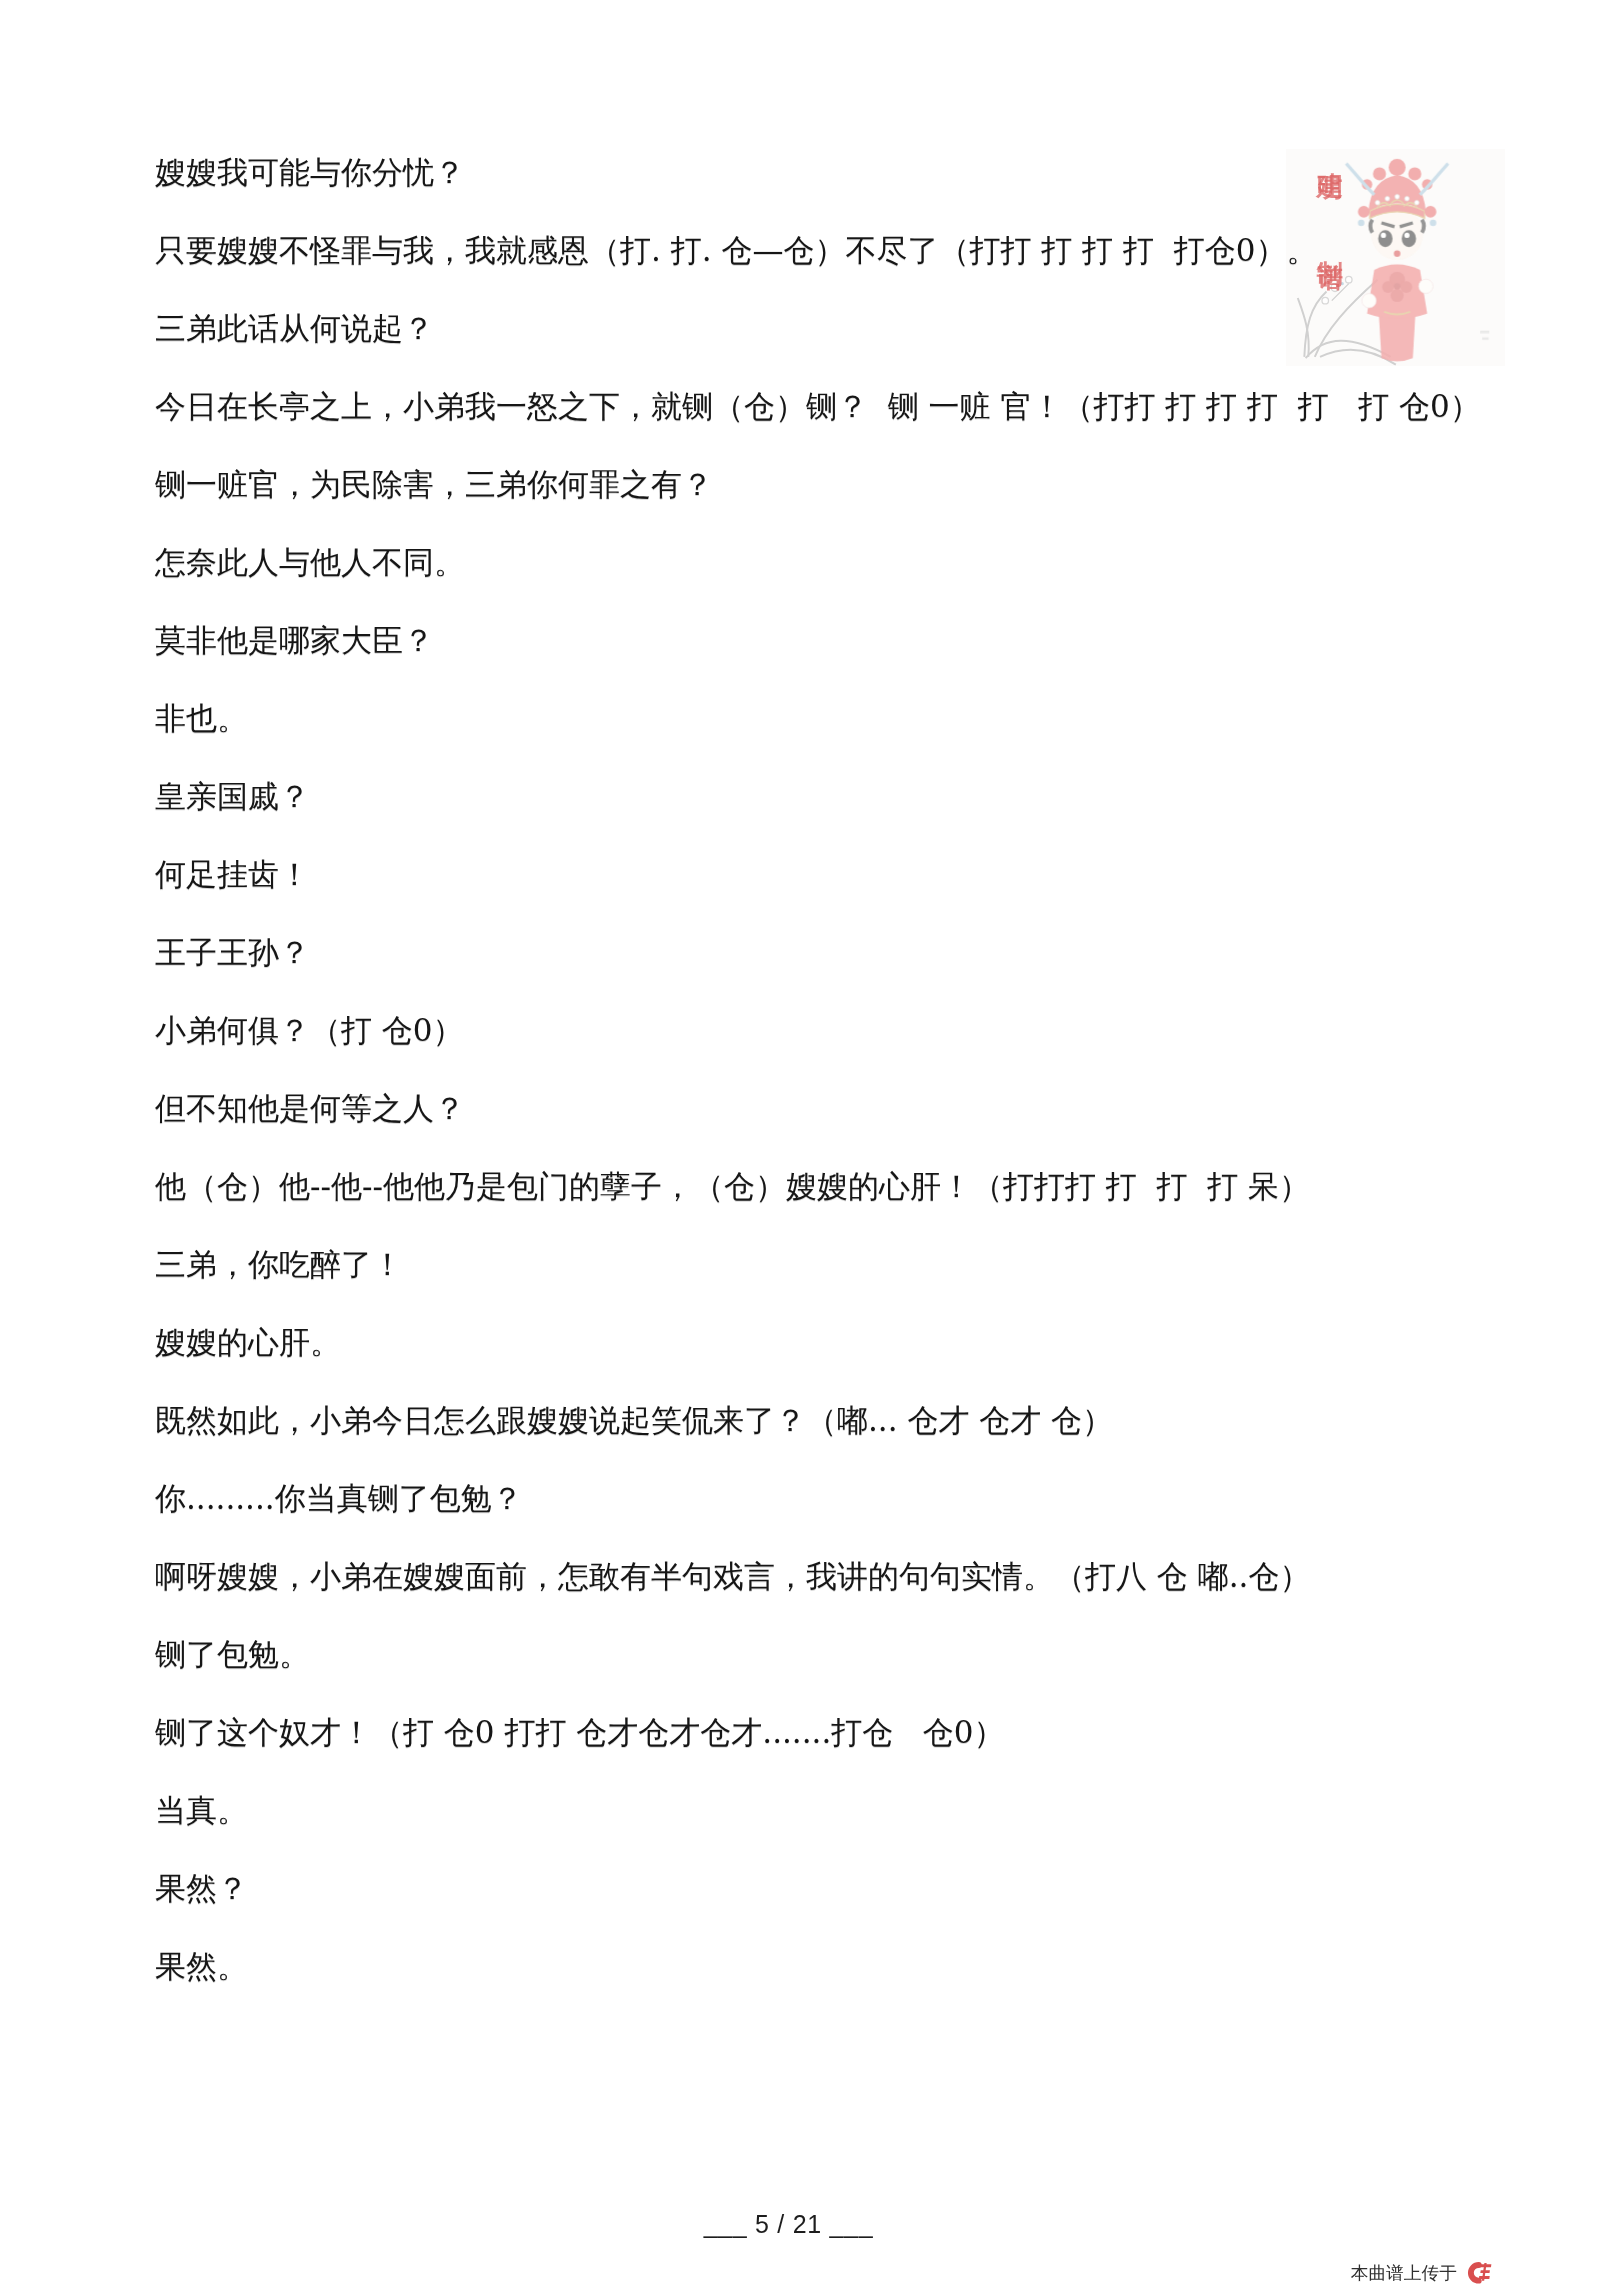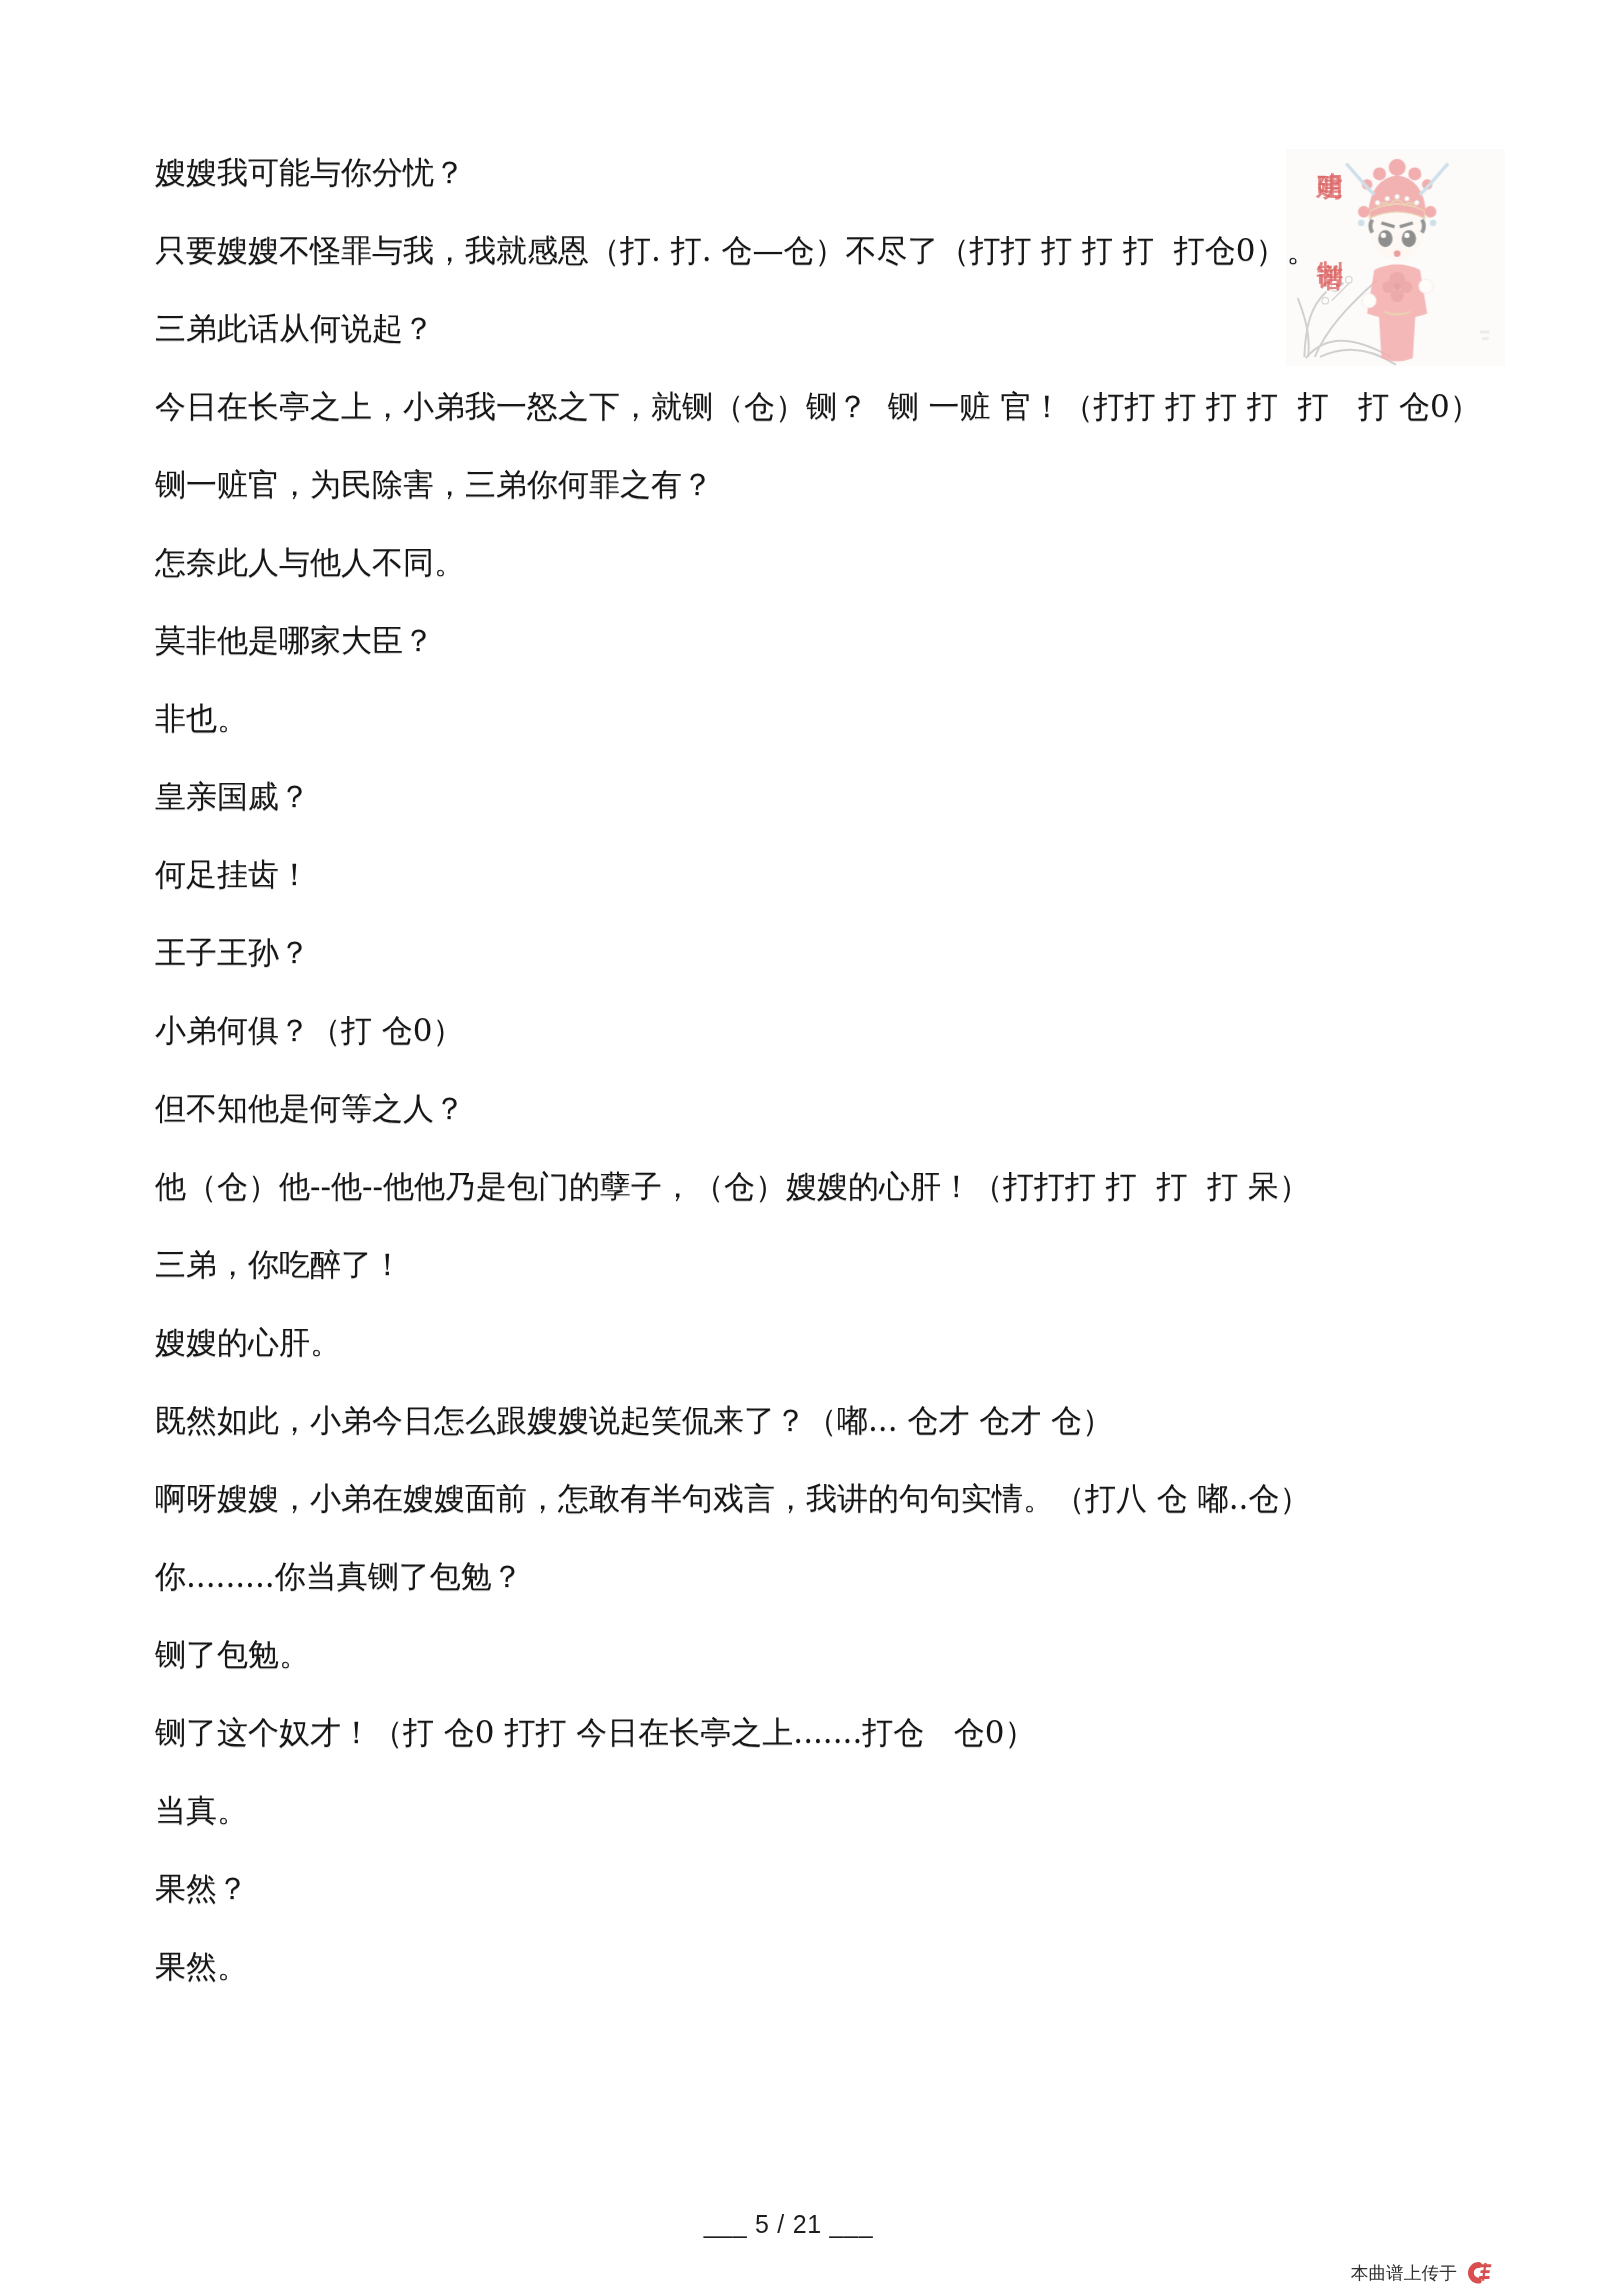--- a/index.html
+++ b/index.html
@@ -137,24 +137,24 @@
     <p class="script-line">非也。</p>
     <p class="script-line">皇亲国戚？</p>
     <p class="script-line">何足挂齿！</p>
     <p class="script-line">王子王孙？</p>
     <p class="script-line">小弟何俱？（打 仓0）</p>
     <p class="script-line">但不知他是何等之人？</p>
     <p class="script-line">他（仓）他--他--他他乃是包门的孽子，（仓）嫂嫂的心肝！（打打打 打  打  打 呆）</p>
     <p class="script-line">三弟，你吃醉了！</p>
     <p class="script-line">嫂嫂的心肝。</p>
     <p class="script-line">既然如此，小弟今日怎么跟嫂嫂说起笑侃来了？（嘟... 仓才 仓才 仓）</p>
+    <p class="script-line">你.........你当真铡了包勉？</p>
     <p class="script-line">啊呀嫂嫂，小弟在嫂嫂面前，怎敢有半句戏言，我讲的句句实情。（打八 仓 嘟..仓）</p>
-    <p class="script-line">你.........你当真铡了包勉？</p>
     <p class="script-line">铡了包勉。</p>
-    <p class="script-line">铡了这个奴才！（打 仓0 打打 今日在长亭之上.......打仓   仓0）</p>
+    <p class="script-line">铡了这个奴才！（打 仓0 打打 仓才仓才仓才.......打仓   仓0）</p>
     <p class="script-line">当真。</p>
     <p class="script-line">果然？</p>
     <p class="script-line">果然。</p>
   </div>
 
 <div class="page-number">___ 5 / 21 ___</div>
 
 <div class="credit-bar">
   <span class="credit-prefix">本曲谱上传于</span>
   <svg width="27.5" height="23.6" viewBox="0 0 42 36">

